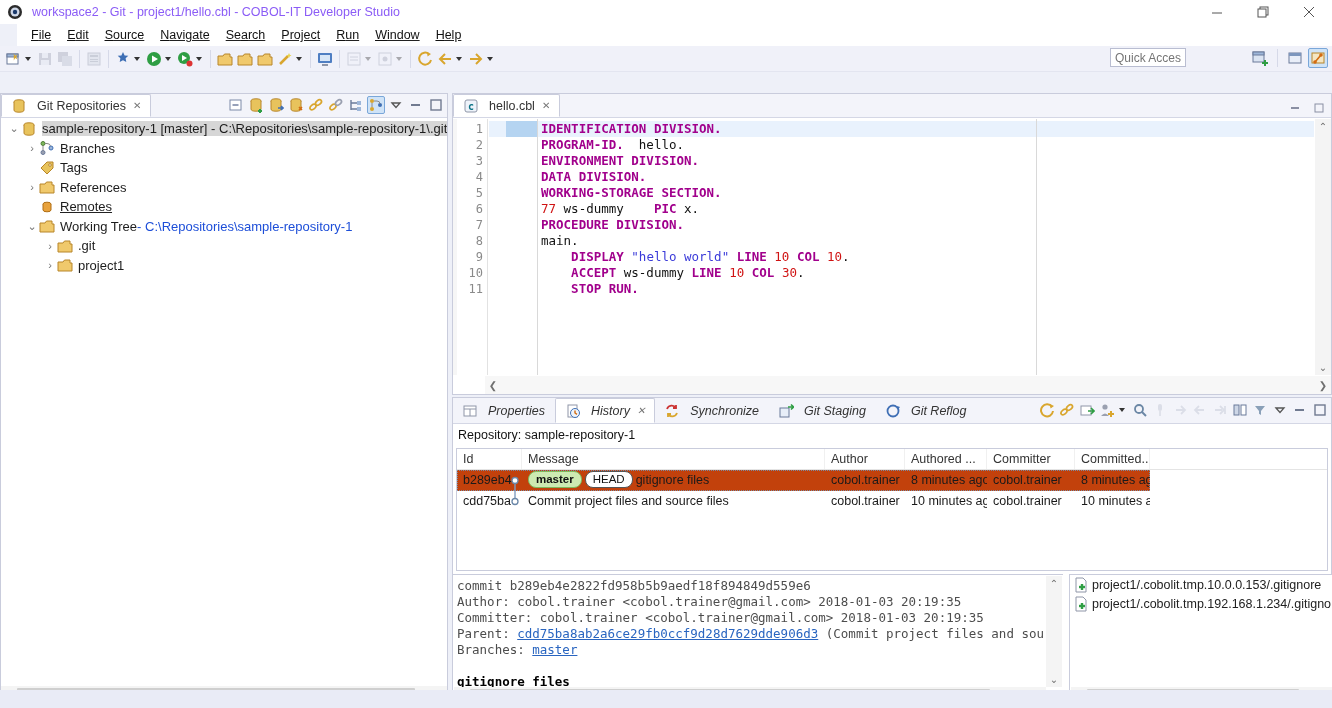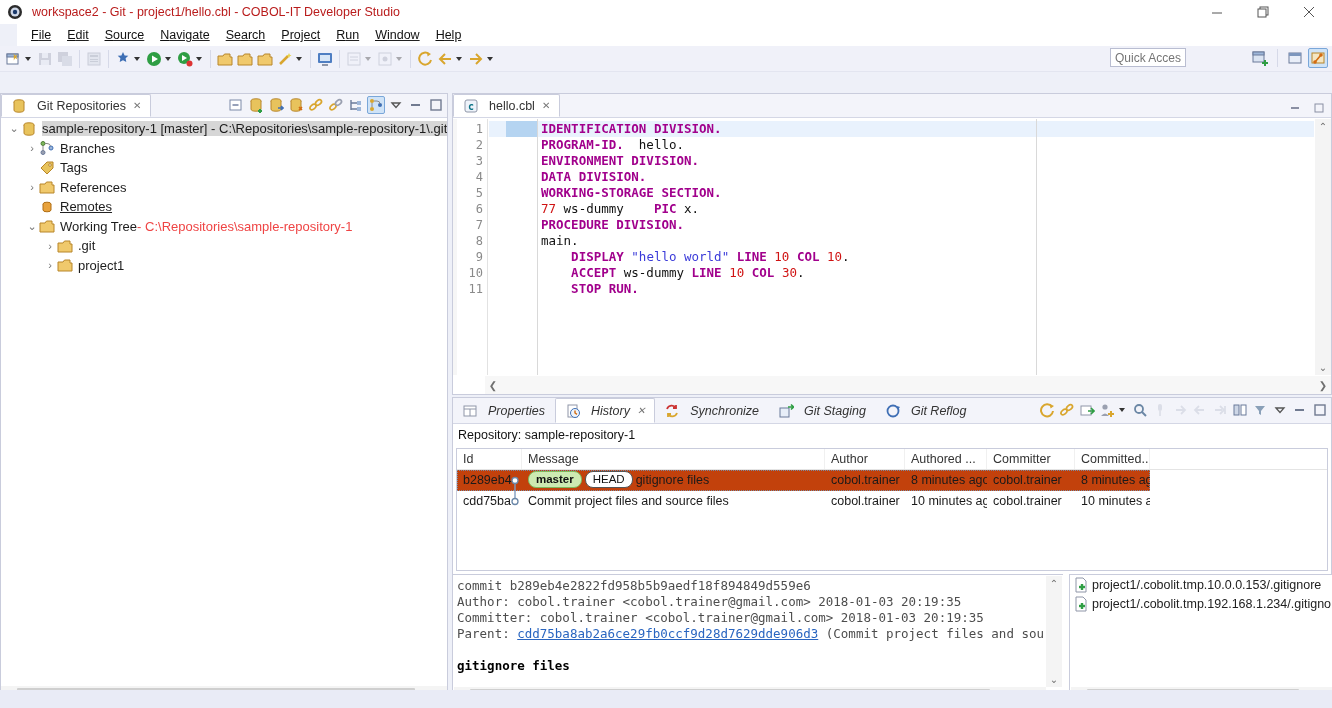--- a/index.html
+++ b/index.html
@@ -2,21 +2,21 @@
 <html><head>
 <meta charset="utf-8">
 <style>
   * { margin:0; padding:0; box-sizing:border-box; }
   html,body { width:1332px; height:708px; overflow:hidden; }
   body { font-family:"Liberation Sans", sans-serif; font-size:12.5px; color:#222; background:#eef0f8; }
   #app { position:relative; width:1332px; height:708px; background:#eef0f8; }
 
   
   .titlebar { position:absolute; left:0; top:0; width:1332px; height:24px; background:#ffffff; display:flex; align-items:center; }
-  .titlebar .apptitle { margin-left:8px; font-size:12.5px; color:#b91c1c; }
+  .titlebar .apptitle { margin-left:8px; font-size:12.5px; color:#8b5cf6; }
   .appicon { width:17px; height:17px; margin-left:7px; }
   .wincontrols { position:absolute; right:0; top:0; height:24px; display:flex; }
   .winbtn { width:46px; height:24px; display:flex; align-items:center; justify-content:center; color:#444; }
   .winbtn svg { stroke:#555; }
 
   
   .menubar { position:absolute; left:17px; top:24px; width:1332px; height:22px; background:#ffffff; display:flex; align-items:center; padding-left:6px;text-decoration:underline; }
   .menuitem { padding:2px 8px; font-size:12.5px; color:#111; cursor:default; }
   .menuitem u { text-decoration:underline; }
 
@@ -43,21 +43,21 @@
   #leftPanel { left:0; top:76px; width:448px; height:612px; }
   #leftTabbar { position:relative; }
   #leftTools { position:absolute; right:2px; top:2px; display:flex; align-items:center; gap:2px; }
   #leftTools .tbi { width:18px; height:18px; }
   .tree { position:absolute; left:0; top:25px; right:0; bottom:19px; overflow:hidden; font-size:13px; }
   .trow { height:19.5px; display:flex; align-items:center; white-space:nowrap; }
   .twist { width:14px; text-align:center; color:#777; font-size:11px; flex:none; }
   .ticon { width:16px; height:16px; margin-right:5px; flex:none; }
   .tlabel { color:#1c1c1c; }
   .tlabel.sel { background:#d6d6d6; }
-  .tsub { color:#ef4444; }
+  .tsub { color:#1d4ed8; }
 
   
   .hscroll { position:absolute; height:18px; background:#f4f4f4; display:flex; align-items:center; }
   .hthumb { height:14px; background:#cfcfcf; border-radius:1px; }
   .sarrow { width:16px; text-align:center; color:#707070; font-size:10px; flex:none; font-family:"DejaVu Sans",sans-serif; }
   .vscroll { position:absolute; width:16px; background:#f4f4f4; }
   .vscroll .sarrow { position:absolute; left:0; width:16px; }
 
   
   #editorGroup { left:452px; top:76px; width:880px; height:302px; }
@@ -713,20 +713,21 @@
           <circle cx="58" cy="31.5" r="3" fill="#fff" stroke="#6a87a8" stroke-width="1.3"></circle>
           <circle cx="58" cy="52.5" r="3" fill="#fff" stroke="#6a87a8" stroke-width="1.3"></circle>
         </svg>
       </div>
     <div class="details">
       <div class="dtext" id="detailText">
           <div class="dl"><span>commit b289eb4e2822fd958b5b9aedf18f894849d559e6</span></div>
           <div class="dl"><span>Author: cobol.trainer &lt;cobol.trainer@gmail.com&gt; 2018-01-03 20:19:35</span></div>
           <div class="dl"><span>Committer: cobol.trainer &lt;cobol.trainer@gmail.com&gt; 2018-01-03 20:19:35</span></div>
           <div class="dl"><span>Parent: </span><a href="#">cdd75ba8ab2a6ce29fb0ccf9d28d7629dde906d3</a><span> (Commit project files and sou</span></div>
+          <div class="dl"><span>Branches: </span><a href="#">master</a></div>
           <div class="dl">&nbsp;</div>
           <div class="dl"><span class="b">gitignore files</span></div>
         </div>
       <div class="vscroll" style="right:1px; top:1px; bottom:19px;">
         <span class="sarrow" style="top:2px;">⌃</span>
           <span class="sarrow" style="bottom:2px;">⌄</span>
       </div>
       <div class="hscroll" style="left:1px; bottom:1px; width:592px;">
         <span class="sarrow">❮</span>
           <div class="hthumb" style="width:520px;"></div>

